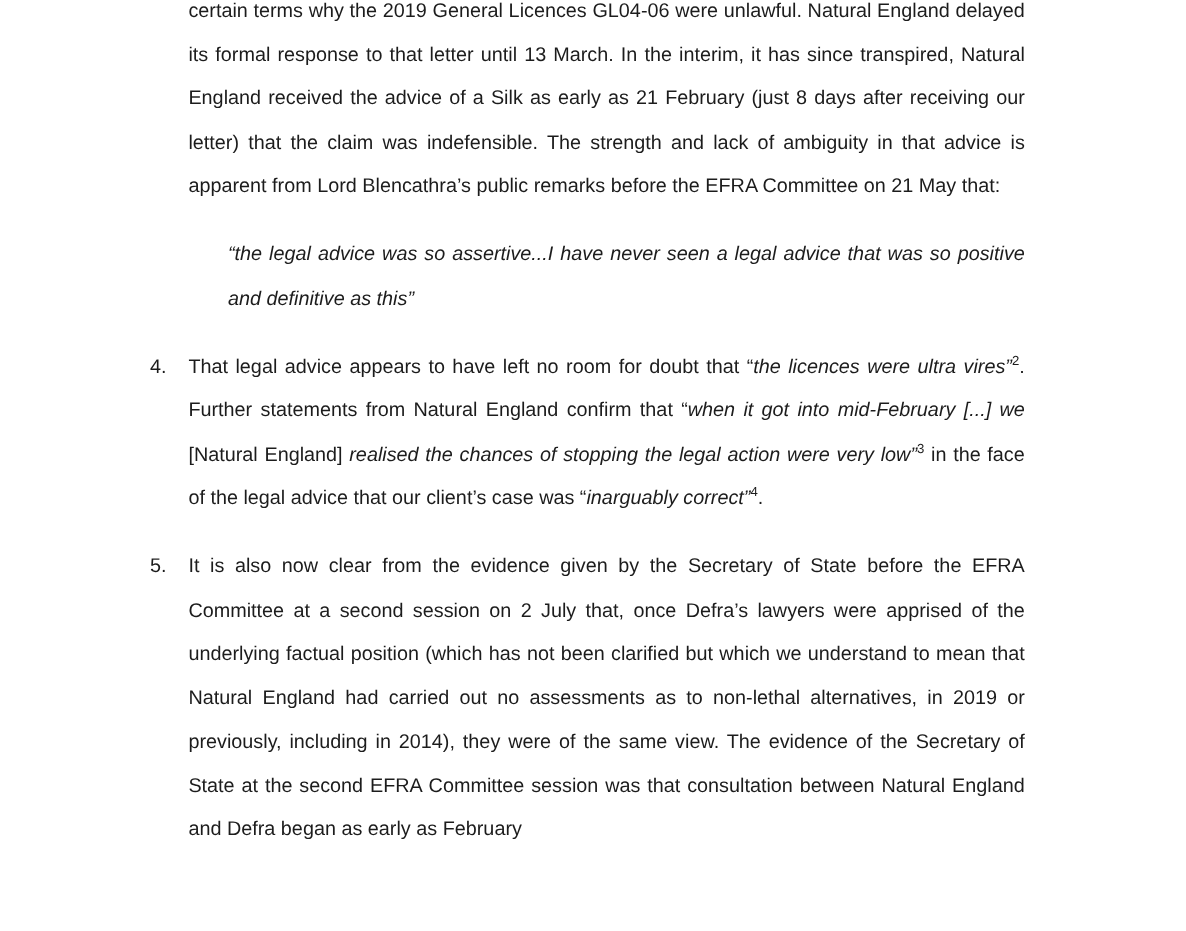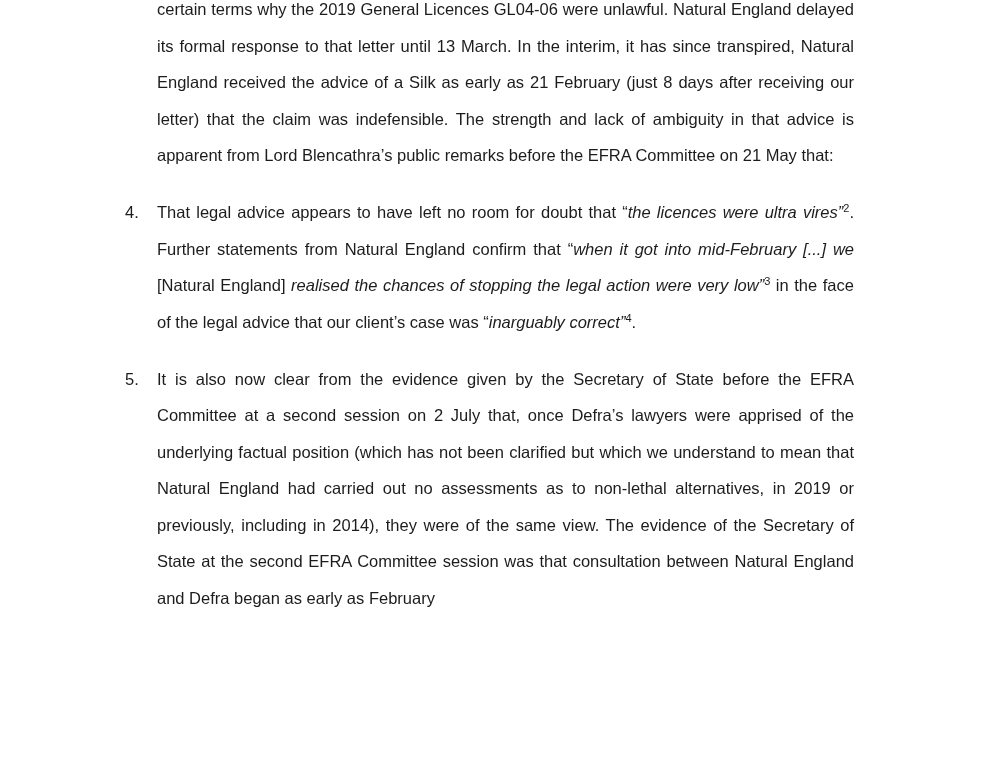--- a/index.html
+++ b/index.html
@@ -53,20 +53,21 @@
     vertical-align: super;
   }
 </style>
 </head>
 <body>
 
 <div class="content">
 
   <p class="par"><span>certain terms why the 2019 General Licences GL04-06 were unlawful. Natural England delayed its formal response to that letter until 13 March. In the interim, it has since transpired, Natural England received the advice of a Silk as early as 21 February (just 8 days after receiving our letter) that the claim was indefensible. The strength and lack of ambiguity in that advice is apparent from Lord Blencathra’s public remarks before the EFRA Committee on 21 May that:</span></p>
 
+  <p class="par quote-par"><span class="it">“the legal advice was so assertive...I have never seen a legal advice that was so positive and definitive as this”</span></p>
 
   <div class="numbered">
     <span class="num">4.</span>
     <p class="par"><span>That legal advice appears to have left no room for doubt that “</span><span class="it">the licences were ultra vires</span><span class="it">”</span><sup>2</sup><span>. Further statements from Natural England confirm that “</span><span class="it">when it got into mid-February [...] we </span><span>[Natural England] </span><span class="it">realised the chances of stopping the legal action were very low</span><span class="it">”</span><sup>3</sup><span> in the face of the legal advice that our client’s case was “</span><span class="it">inarguably correct</span><span class="it">”</span><sup>4</sup><span>.</span></p>
   </div>
 
   <div class="numbered">
     <span class="num">5.</span>
     <p class="par"><span>It is also now clear from the evidence given by the Secretary of State before the EFRA Committee at a second session on 2 July that, once Defra’s lawyers were apprised of the underlying factual position (which has not been clarified but which we understand to mean that Natural England had carried out no assessments as to non-lethal alternatives, in 2019 or previously, including in 2014), they were of the same view. The evidence of the Secretary of State at the second EFRA Committee session was that consultation between Natural England and Defra began as early as February</span></p>
   </div>

